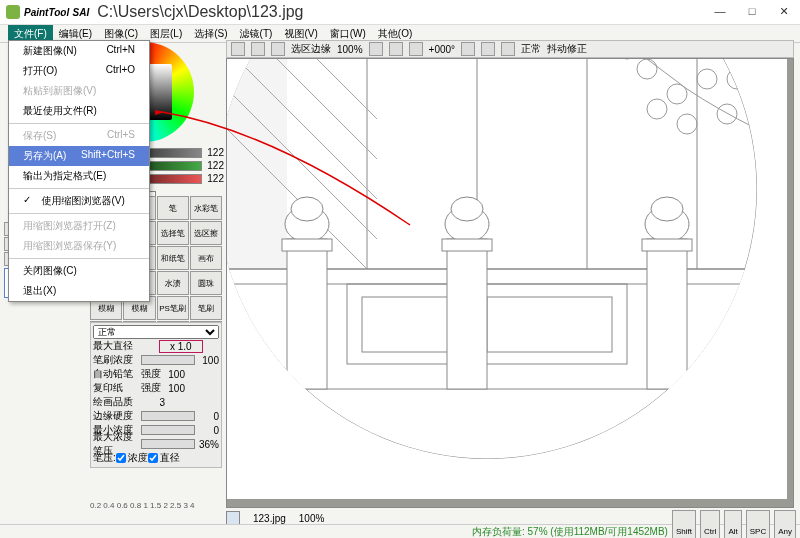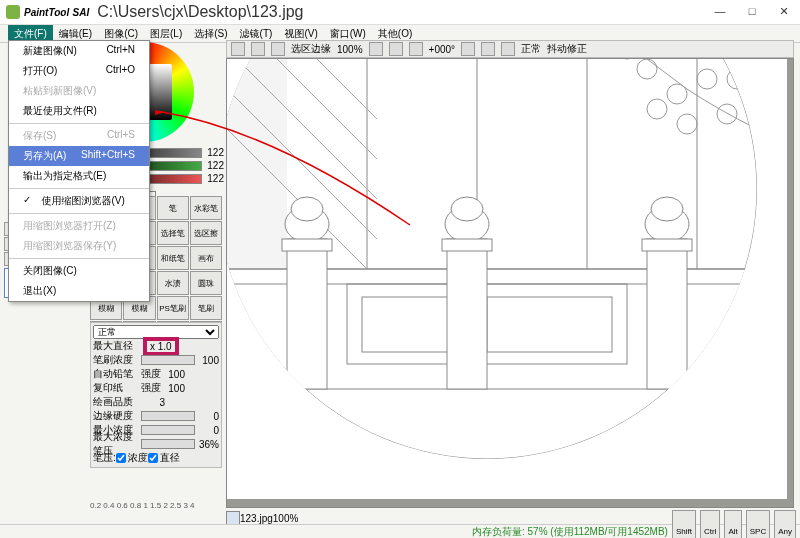--- a/index.html
+++ b/index.html
@@ -42,21 +42,21 @@
 .toolbtn { height:24px; background:#e8e8e4; border:1px solid #999; font-size:8px; display:flex; align-items:center; justify-content:center; text-align:center; overflow:hidden; }
 .propspanel { position:absolute; left:90px; top:322px; width:132px; background:#ececea; border:1px solid #bbb; padding:2px; }
 .prow { display:flex; align-items:center; height:14px; font-size:9px; }
 .prow .plabel { width:48px; }
 .prow .pslider { flex:1; height:10px; background:#ddd; border:1px solid #888; position:relative; }
 .prow .pval { width:24px; text-align:right; }
 .prow input[type=checkbox]{ width:10px; height:10px; margin-right:2px; }
 .canvas-area { position:absolute; left:226px; top:58px; right:6px; bottom:30px; background:#9a9a94; border:1px solid #888; overflow:hidden; }
 .canvas { position:absolute; left:0; top:0; width:560px; height:440px; background:#fff; }
 .arrow { position:absolute; left:150px; top:40px; z-index:60; pointer-events:none; }
-.statusleft { position:absolute; left:226px; bottom:12px; height:16px; display:flex; align-items:center; gap:0; font-size:9px; }
+.statusleft { position:absolute; left:226px; bottom:12px; height:16px; display:flex; align-items:center; gap:13px; font-size:9px; }
 .statusleft .ficon { width:14px; height:14px; background:#d8e4f0; border:1px solid #888; }
 .statusbar { position:absolute; left:0; bottom:0; right:0; height:14px; background:#f4f4f0; border-top:1px solid #ccc; display:flex; justify-content:flex-end; align-items:center; gap:4px; padding:0 4px; font-size:9px; }
 .statusbar .mem { color:#2a8a2a; }
 .statusbar .key { background:#e8e8e4; border:1px solid #999; padding:16px 3px; font-size:8px; }
 .scrollnums { position:absolute; left:90px; bottom:28px; font-size:8px; color:#555; }
 </style>
 </head>
 <body>
 
 <div class="titlebar">
@@ -221,21 +221,21 @@
       <div class="toolbtn">-</div>
     </div>
 </div>
 
 <div class="propspanel">
   <div class="prow">
       <select style="width:100%;font-size:9px"><option>正常</option></select>
     </div>
   <div class="prow">
       <span class="plabel">最大直径</span>
-      <span style="border:4px solid #be185d;padding:0 3px;margin-left:2px">x 1.0</span>
+      <span style="border:1px solid #be185d;padding:0 10px;margin-left:18px">x 1.0</span>
     </div>
   <div class="prow">
       <span class="plabel">笔刷浓度</span>
       <div class="pslider"></div>
       <span class="pval">100</span>
     </div>
   <div class="prow">
       <span class="plabel">自动铅笔</span>
       <span>强度</span>
       <span class="pval">100</span>

